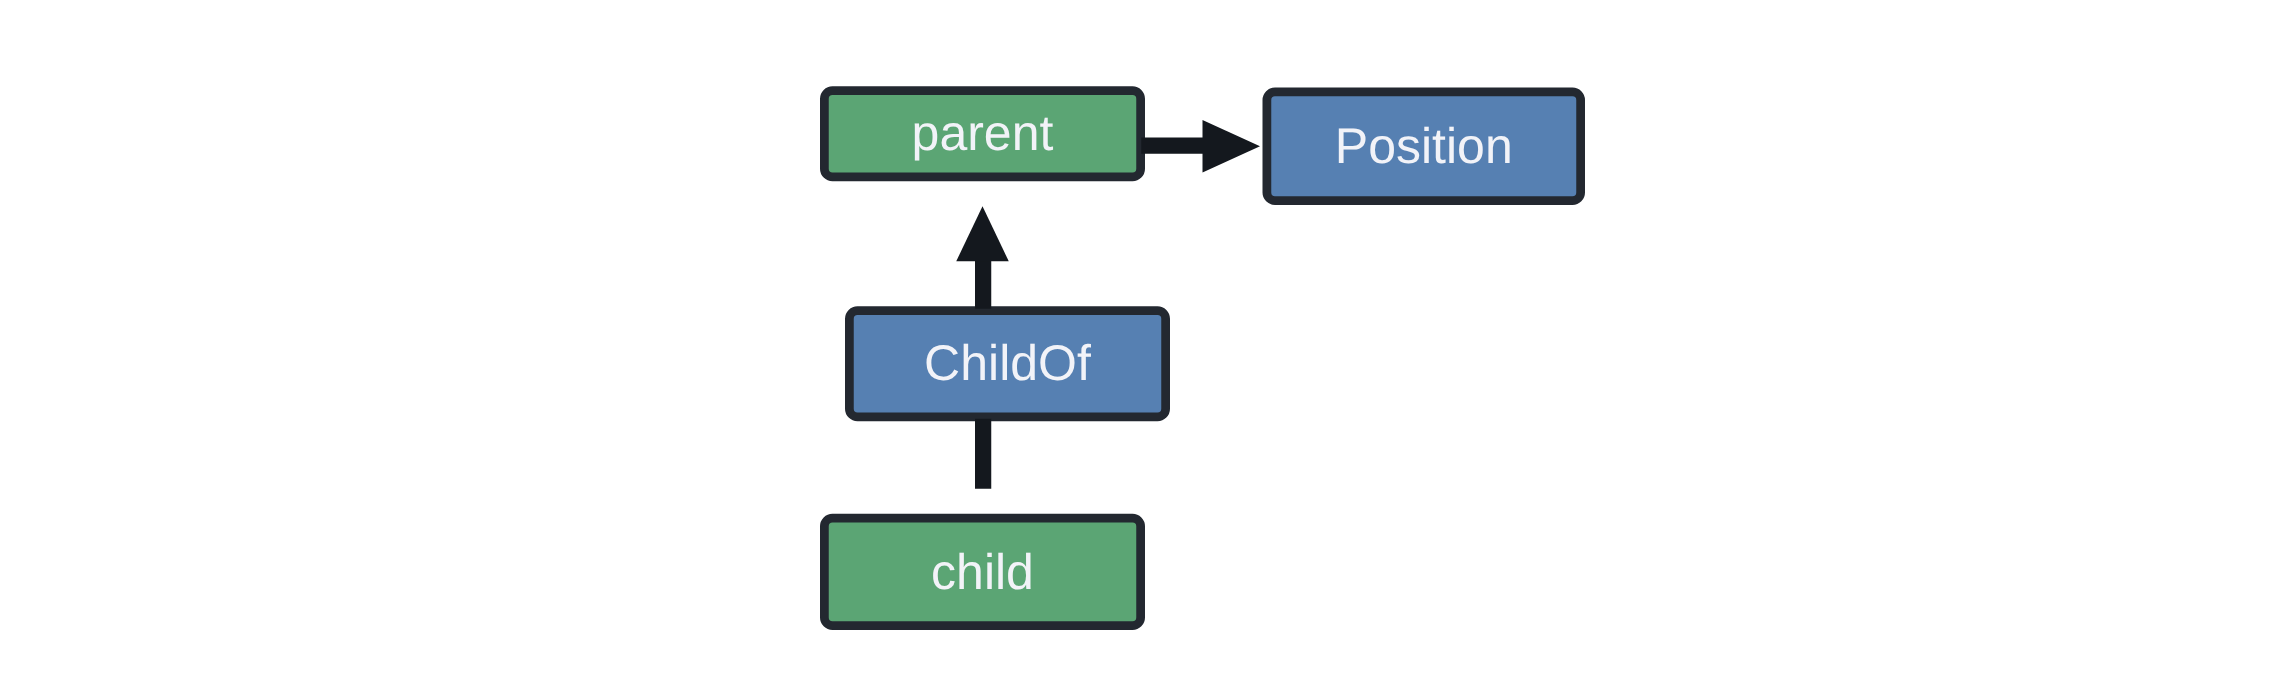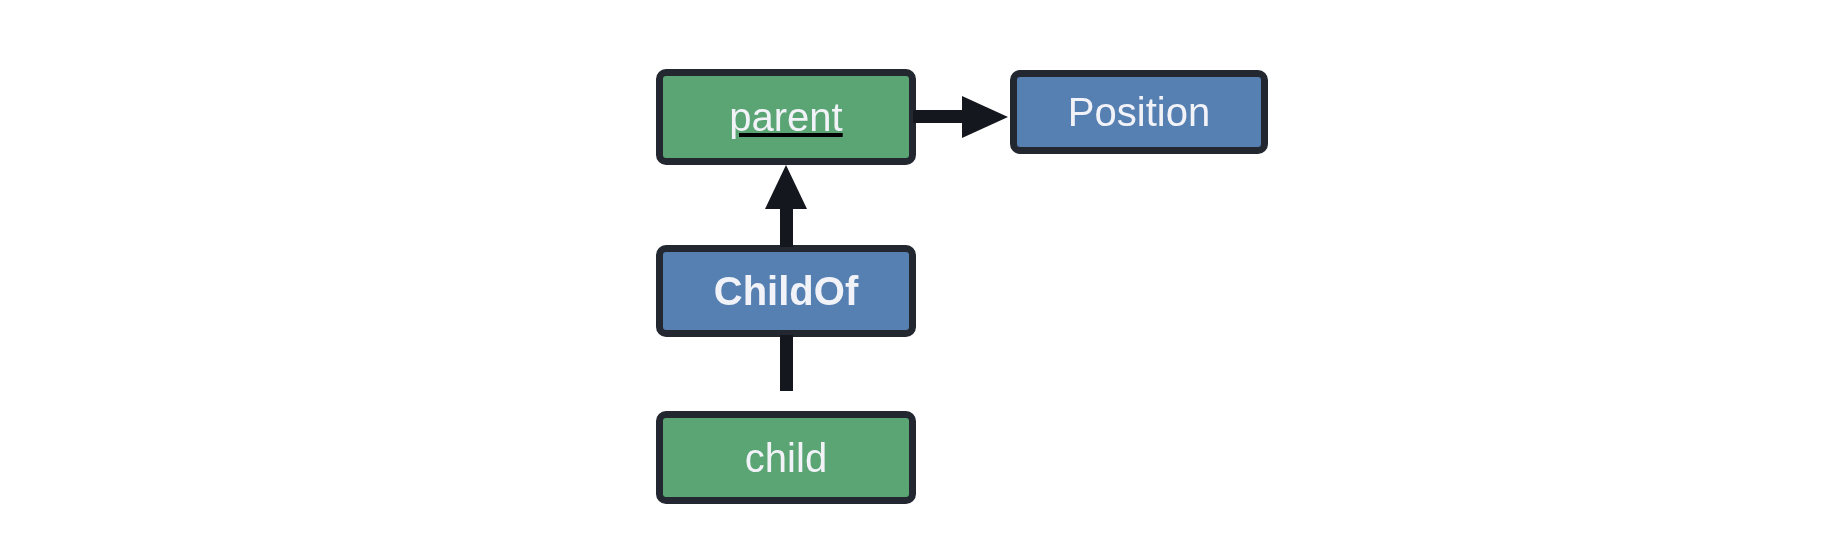--- a/index.html
+++ b/index.html
@@ -27,23 +27,23 @@
     display: flex;
     align-items: center;
     justify-content: center;
   }
   .node-label {
     color: var(--text-color);
     font-size: 40px;
     line-height: 1;
     white-space: nowrap;
   }
-  .node-parent   { left: 656px;  top: 69px;  width: 260px; height: 96px; text-decoration: underline; }
-  .node-position { left: 1010px; top: 70px;  width: 258px; height: 84px; }
-  .node-childof  { left: 656px;  top: 245px; width: 260px; height: 92px; font-weight: bold; }
+  .node-parent   { left: 656px;  top: 69px;  width: 260px; height: 76px; }
+  .node-position { left: 1010px; top: 70px;  width: 258px; height: 94px; }
+  .node-childof  { left: 676px;  top: 245px; width: 260px; height: 92px; }
   .node-child    { left: 656px;  top: 389px; width: 260px; height: 93px; margin-top: 22px; }
 
   .edge-shaft {
     position: absolute;
     background: var(--arrow-color);
   }
   .shaft-parent-position { left: 913px; top: 110px; width: 55px; height: 13px; }
   .shaft-childof-parent  { left: 780px; top: 204px; width: 13px; height: 43px; }
   .line-child-childof    { left: 780px; top: 335px; width: 13px; height: 56px; }
 

